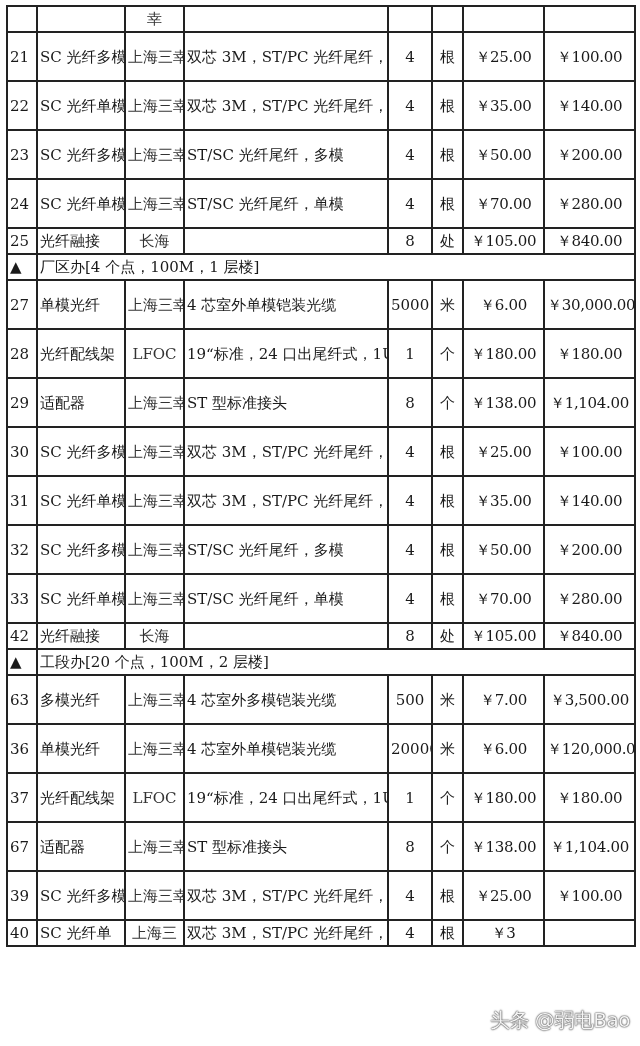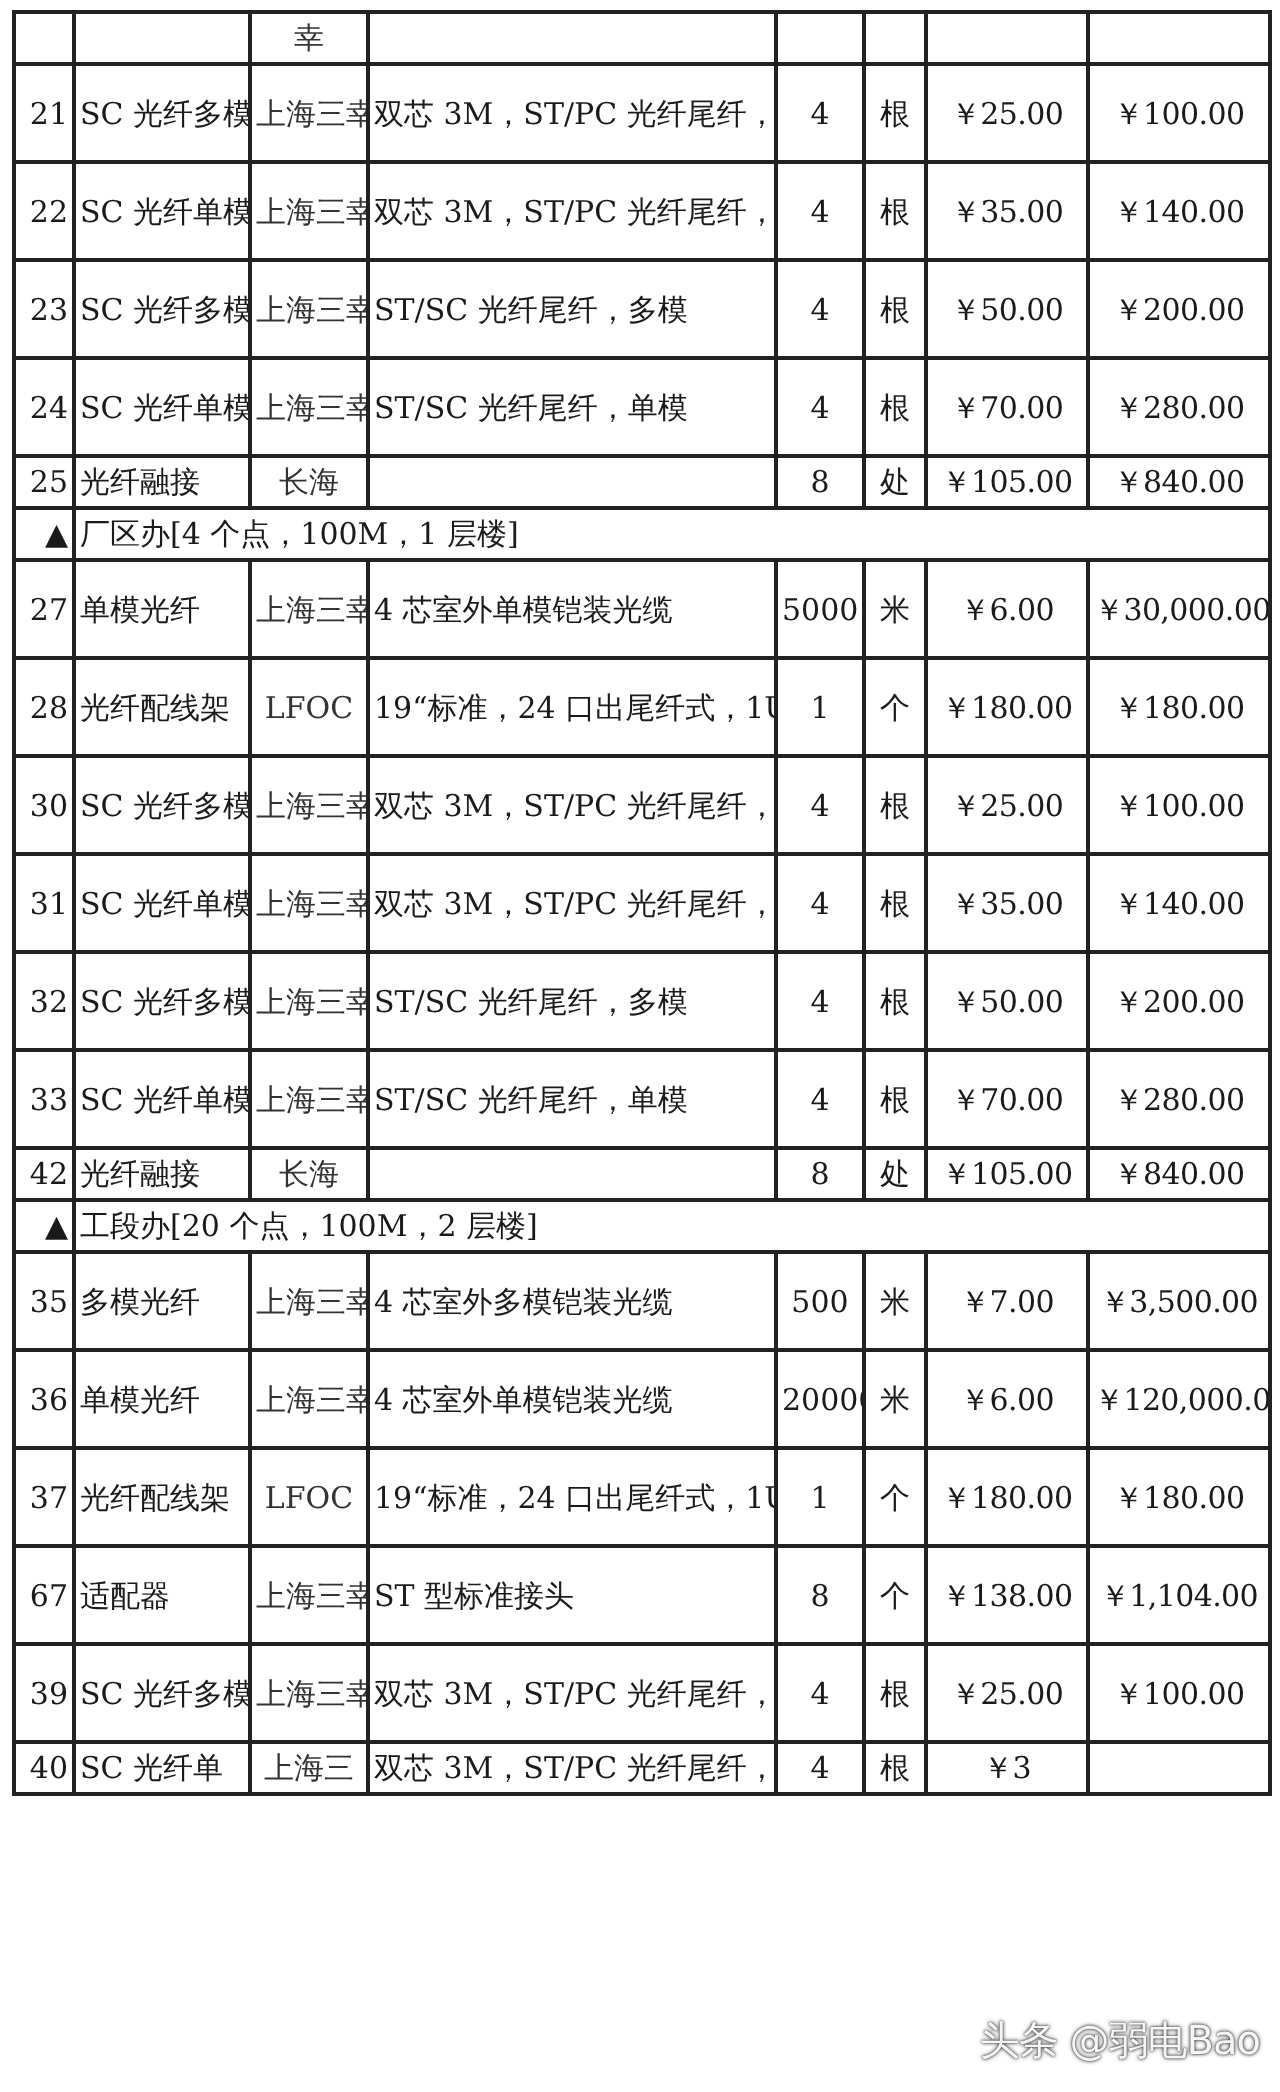--- a/index.html
+++ b/index.html
@@ -1,19 +1,19 @@
 <!DOCTYPE html>
 <html><head>
 <meta charset="utf-8">
 <style>
   html, body { margin: 0; padding: 0; background: #ffffff; }
   body { width: 640px; height: 1046px; overflow: hidden; position: relative; font-family: "DejaVu Serif", "Liberation Serif", serif; color: #1a1a1a; }
   table.sheet { position: absolute; left: 6px; top: 5px; border-collapse: collapse; table-layout: fixed; width: 628px; }
   table.sheet td { border: 2px solid #222; padding: 0 2px; font-size: 15px; line-height: 24px; vertical-align: middle; overflow: hidden; white-space: nowrap; }
-  td.c-no { text-align: right; }
+  td.c-no { text-align: left; }
   td.c-name { text-align: left; white-space: normal; }
   td.c-brand { text-align: center; white-space: normal; color: #333; }
   td.c-spec { text-align: left; white-space: normal; }
   td.c-qty { text-align: center; }
   td.c-unit { text-align: center; }
   td.c-price, td.c-total { text-align: center; letter-spacing: -0.3px; }
   tr.r2 td { height: 47px; }
   tr.r1 td { height: 24px; }
   tr.sec td { height: 24px; }
   td.sec-label { text-align: left; margin-top: 24px; }
@@ -112,20 +112,30 @@
         <td class="c-no">28</td>
         <td class="c-name">光纤配线架</td>
         <td class="c-brand">LFOC</td>
         <td class="c-spec">19“标准，24 口出尾纤式，1U 光纤配线架</td>
         <td class="c-qty">1</td>
         <td class="c-unit">个</td>
         <td class="c-price">￥180.00</td>
         <td class="c-total">￥180.00</td>
       </tr>
       <tr class="r2">
+        <td class="c-no">29</td>
+        <td class="c-name">适配器</td>
+        <td class="c-brand">上海三幸</td>
+        <td class="c-spec">ST 型标准接头</td>
+        <td class="c-qty">8</td>
+        <td class="c-unit">个</td>
+        <td class="c-price">￥138.00</td>
+        <td class="c-total">￥1,104.00</td>
+      </tr>
+      <tr class="r2">
         <td class="c-no">30</td>
         <td class="c-name">SC 光纤多模尾纤</td>
         <td class="c-brand">上海三幸</td>
         <td class="c-spec">双芯 3M，ST/PC 光纤尾纤，多模</td>
         <td class="c-qty">4</td>
         <td class="c-unit">根</td>
         <td class="c-price">￥25.00</td>
         <td class="c-total">￥100.00</td>
       </tr>
       <tr class="r2">
@@ -166,21 +176,21 @@
         <td class="c-qty">8</td>
         <td class="c-unit">处</td>
         <td class="c-price">￥105.00</td>
         <td class="c-total">￥840.00</td>
       </tr>
       <tr class="sec">
         <td class="c-no">▲</td>
         <td class="sec-label" colspan="7">工段办[20 个点，100M，2 层楼]</td>
       </tr>
       <tr class="r2">
-        <td class="c-no">35</td>
+        <td class="c-no">63</td>
         <td class="c-name">多模光纤</td>
         <td class="c-brand">上海三幸</td>
         <td class="c-spec">4 芯室外多模铠装光缆</td>
         <td class="c-qty">500</td>
         <td class="c-unit">米</td>
         <td class="c-price">￥7.00</td>
         <td class="c-total">￥3,500.00</td>
       </tr>
       <tr class="r2">
         <td class="c-no">36</td>

